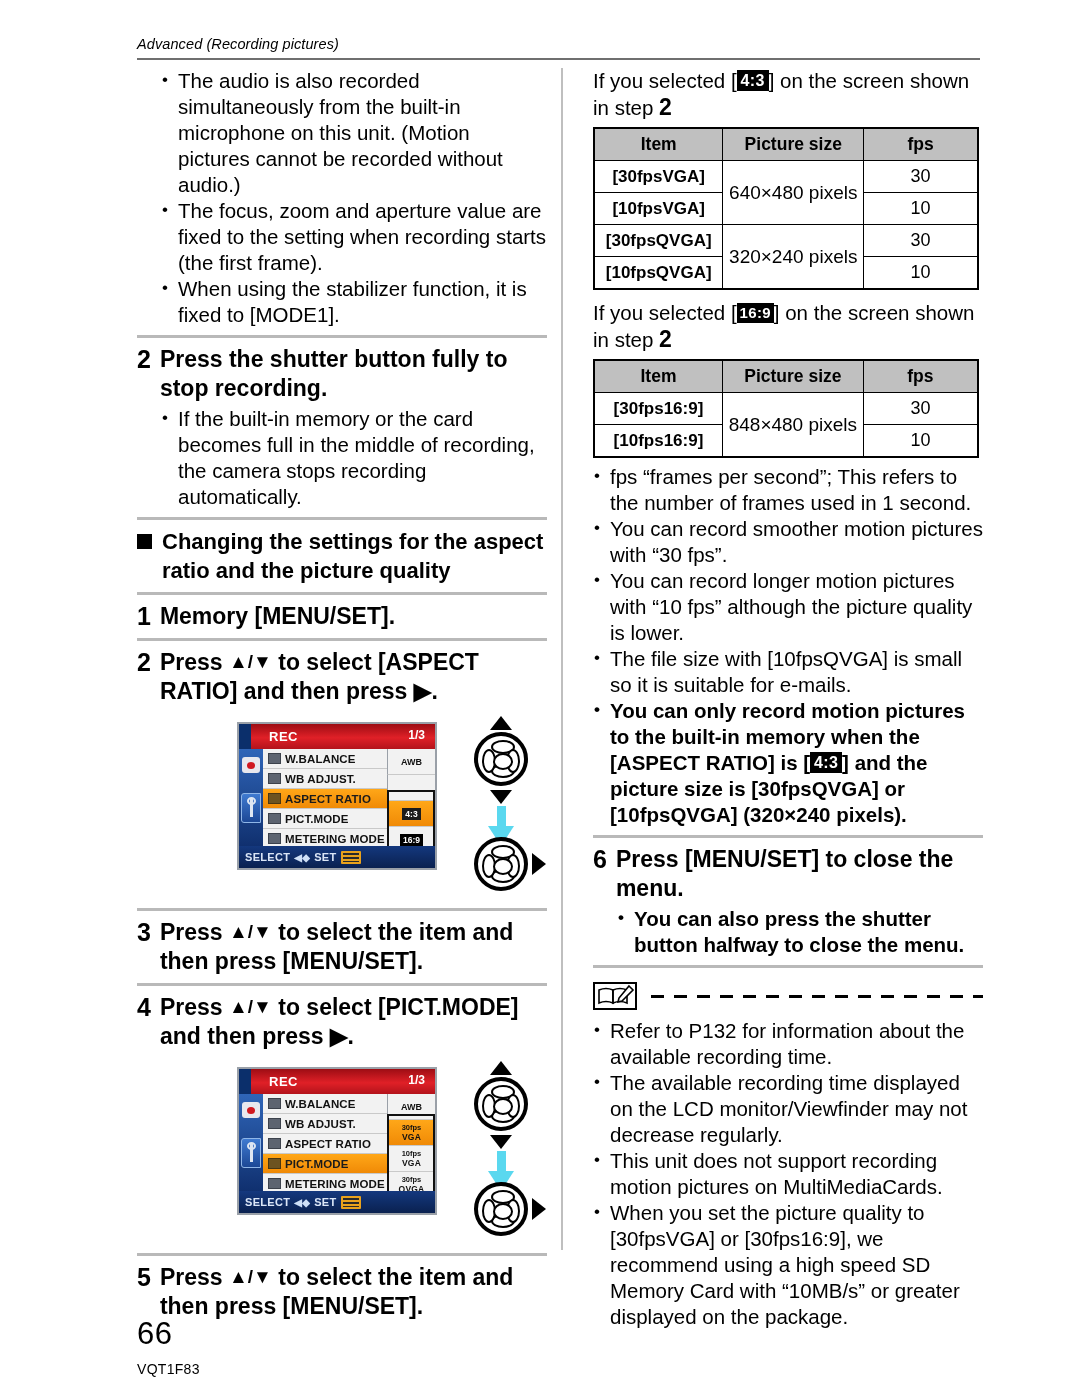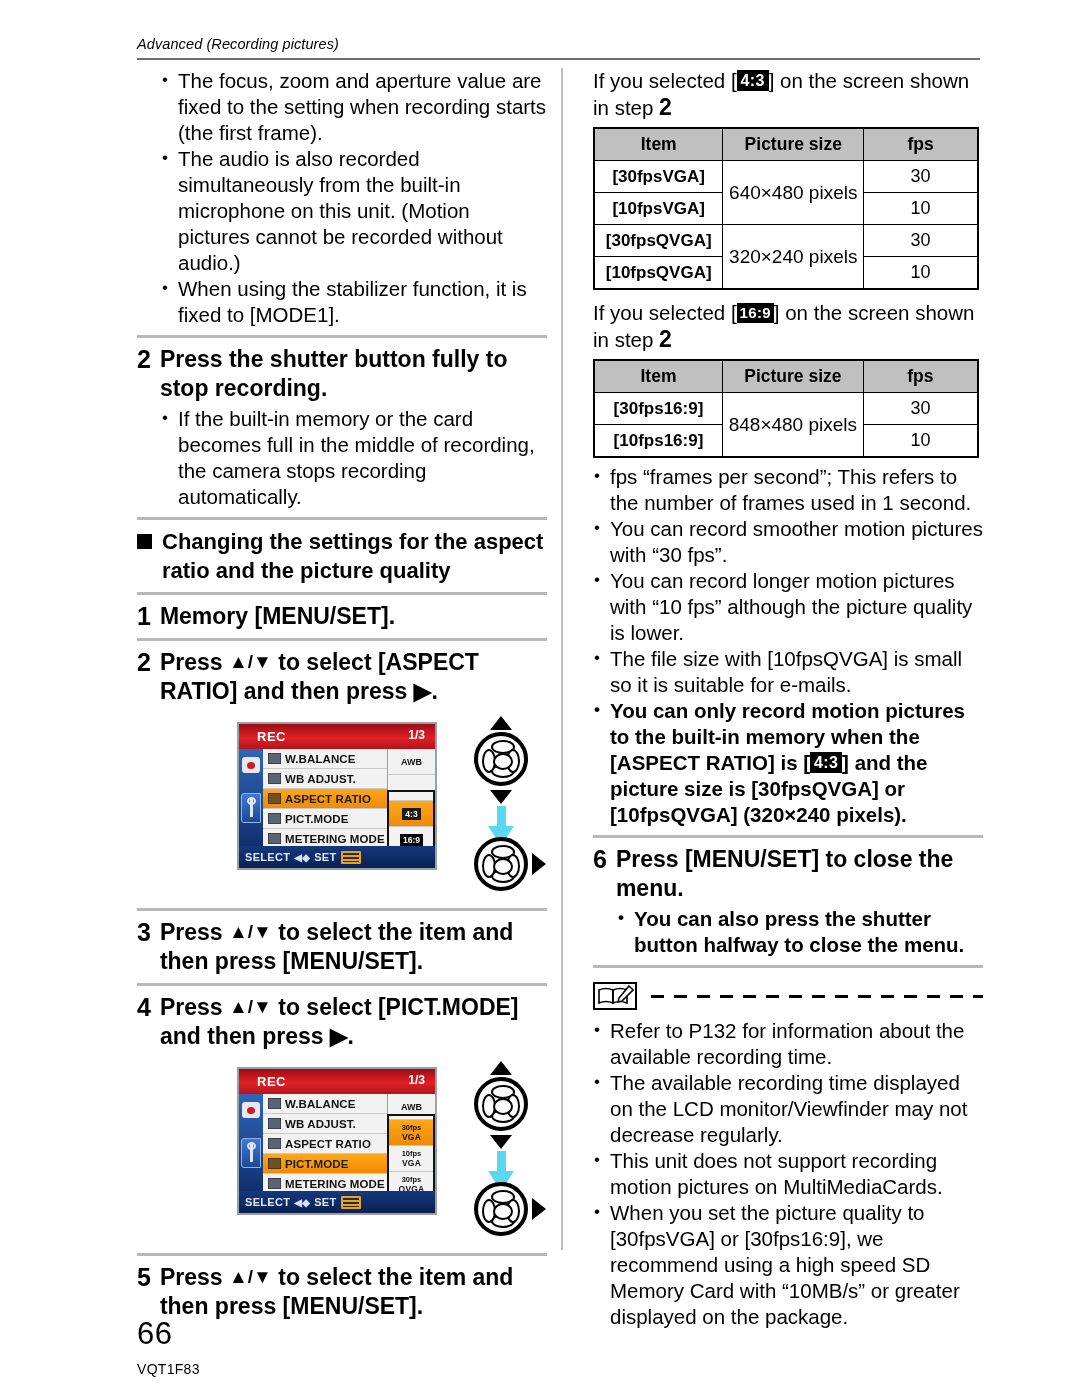--- a/index.html
+++ b/index.html
@@ -93,21 +93,21 @@
   }
 
   
   .illus{position:relative;height:180px;margin-top:8px;}
   .lcd{
     position:absolute;left:100px;top:8px;width:200px;height:148px;
     background:#0b2f6b;border:2px solid #9aa0a8;box-sizing:border-box;
     font-size:11px;color:#fff;overflow:hidden;
   }
   .lcd-title{
-    position:absolute;left:0;top:0;right:0;height:25px;
+    position:absolute;left:12px;top:0;right:0;height:25px;
     background:linear-gradient(to bottom,#9d0d14,#e02027 55%,#b3131b);
     color:#fff;font-weight:bold;font-size:13px;
   }
   .lcd-title .rec{position:absolute;left:18px;top:5px;letter-spacing:.5px;}
   .lcd-title .pg{position:absolute;right:10px;top:4px;font-size:12px;}
   .lcd-tabs{
     position:absolute;left:0;top:25px;width:24px;bottom:22px;
     background:linear-gradient(to bottom,#2f65b8,#10306f);
   }
   .tab-cam{
@@ -212,22 +212,22 @@
 
 <div class="page">
 
   <div class="runhead">Advanced (Recording pictures)</div>
   <div class="runhead-rule"></div>
   <div class="col-divider"></div>
 
   <div class="col col-left">
 
     <ul class="bullets indent-bullets">
+      <li>The audio is also recorded simultaneously from the built-in microphone on this unit. (Motion pictures cannot be recorded without audio.)</li>
       <li>The focus, zoom and aperture value are fixed to the setting when recording starts (the first frame).</li>
-      <li>The audio is also recorded simultaneously from the built-in microphone on this unit. (Motion pictures cannot be recorded without audio.)</li>
       <li>When using the stabilizer function, it is fixed to [MODE1].</li>
     </ul>
 
     <div class="rule"></div>
 
     <div class="step">
       <span class="num">2</span>
       <span class="txt">Press the shutter button fully to stop recording.</span>
     </div>
     <ul class="bullets indent-bullets" style="margin-top:3px">

